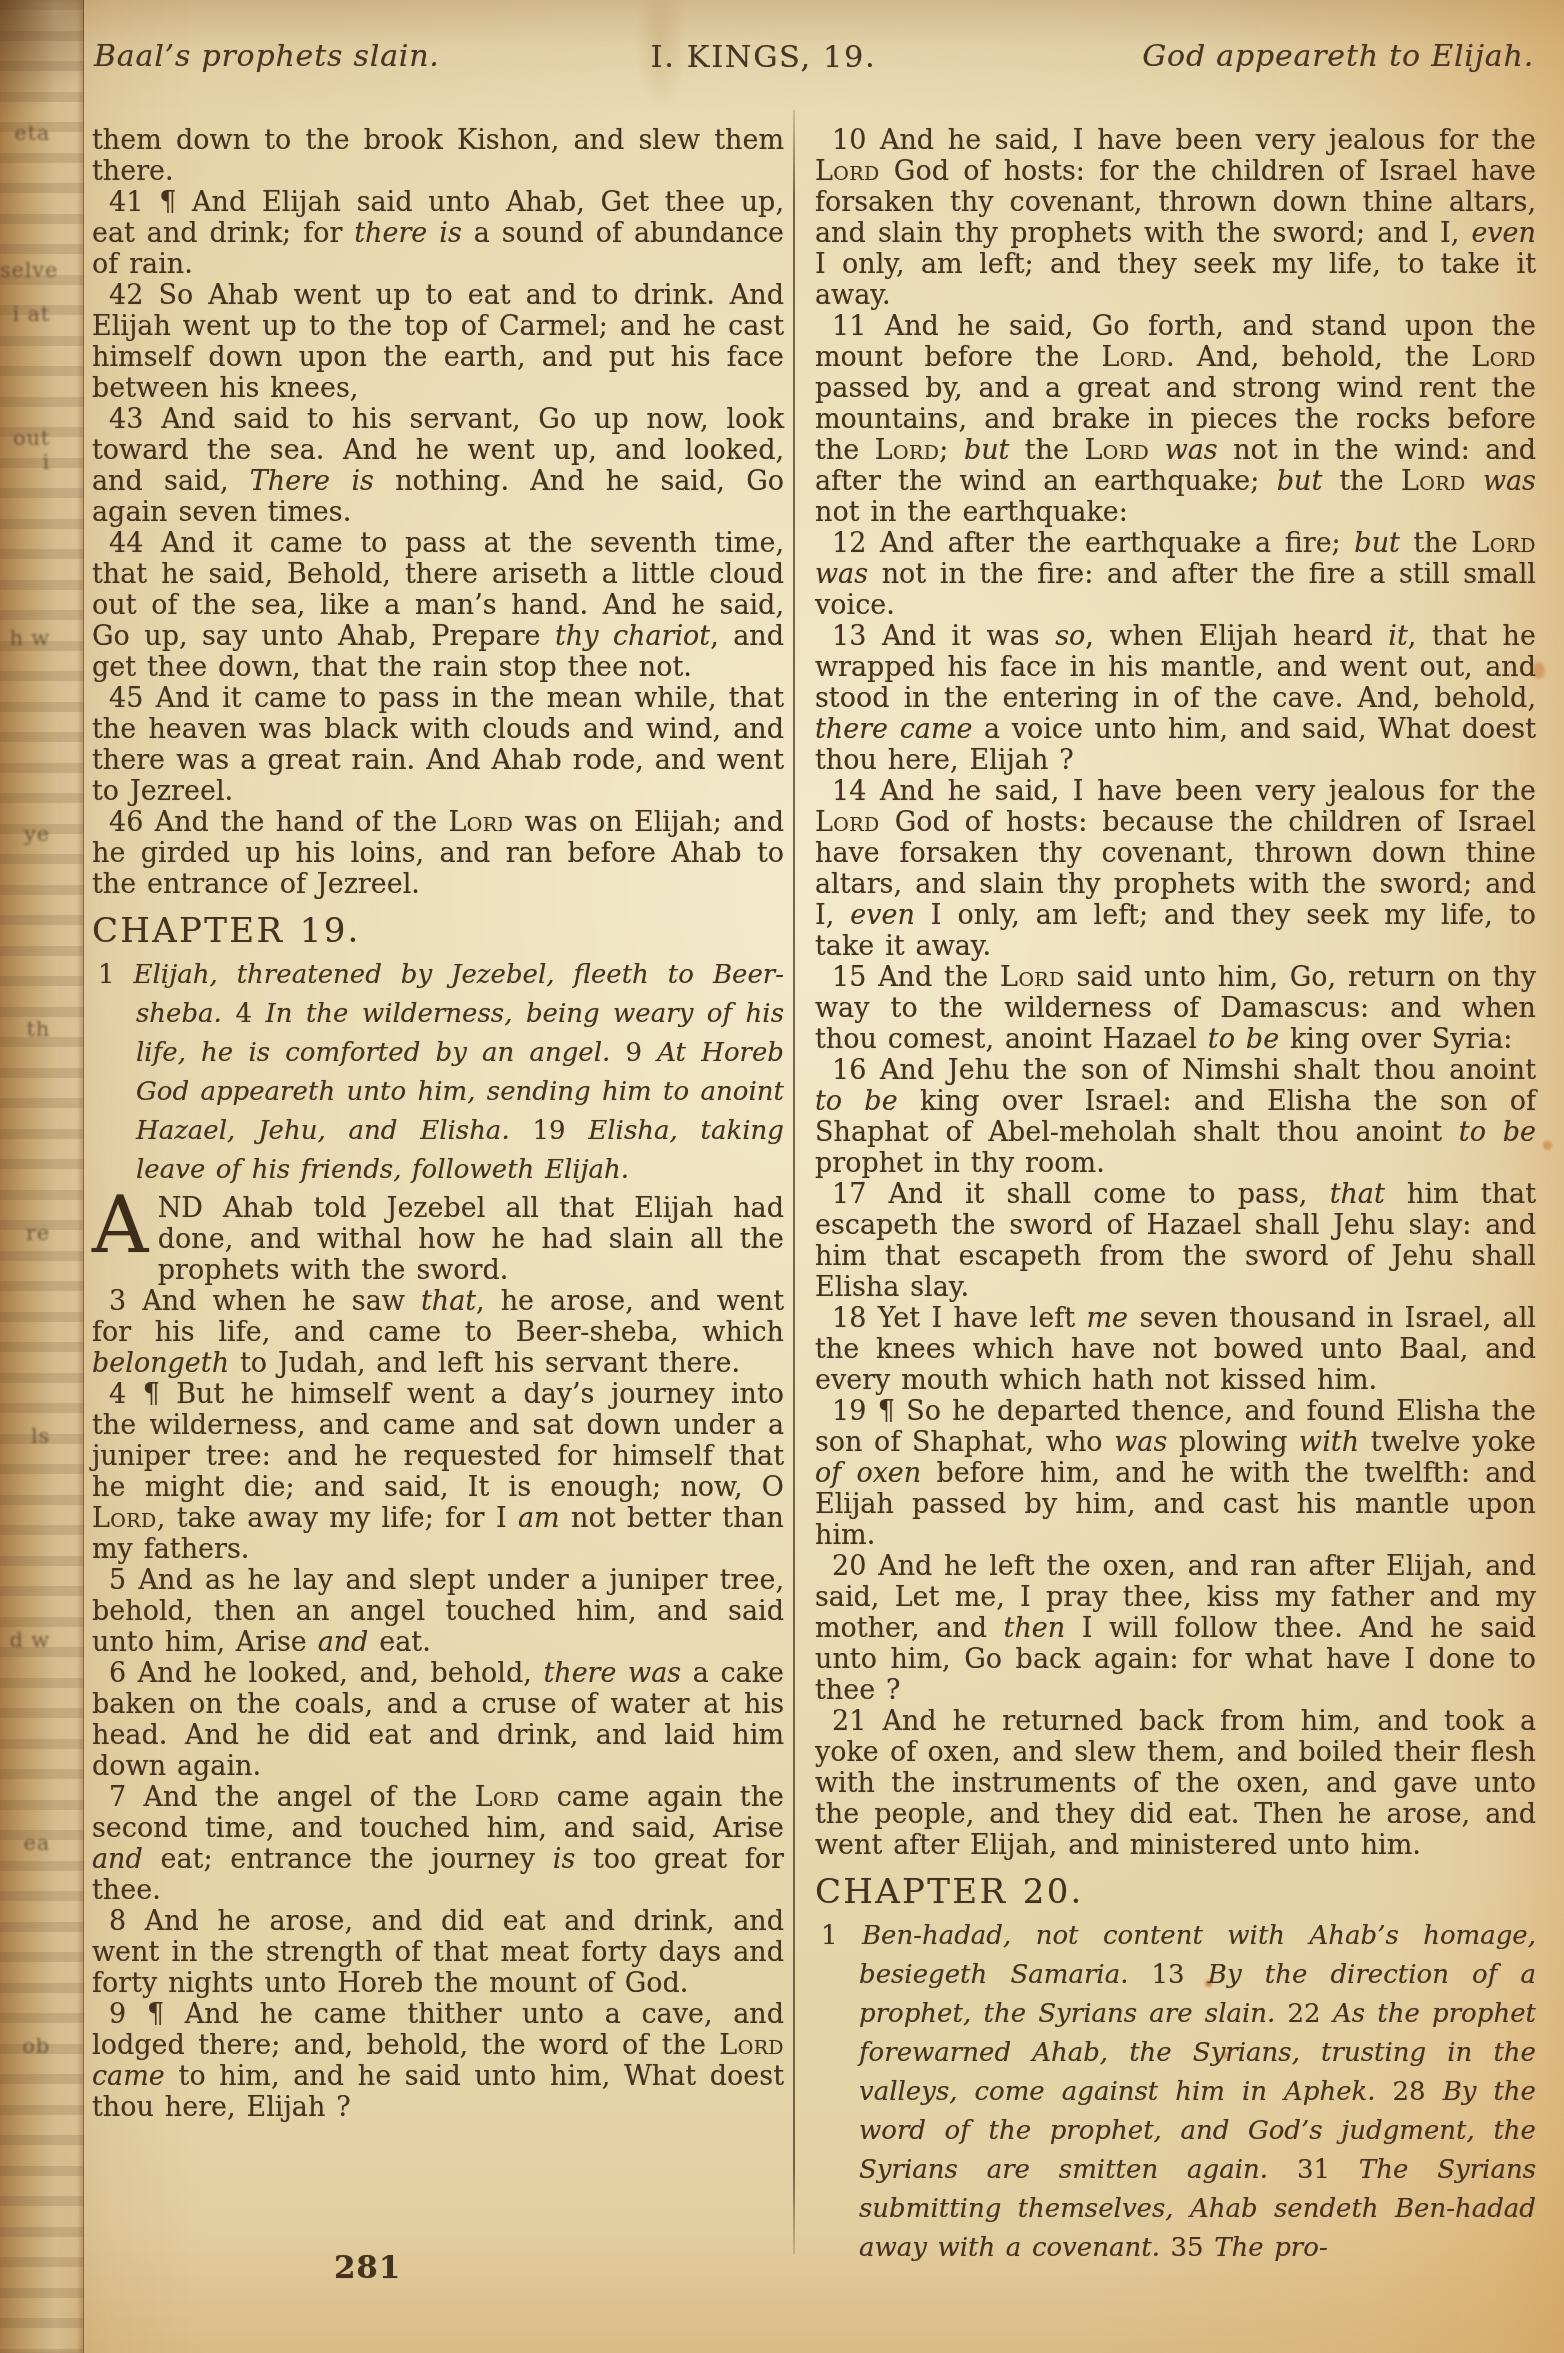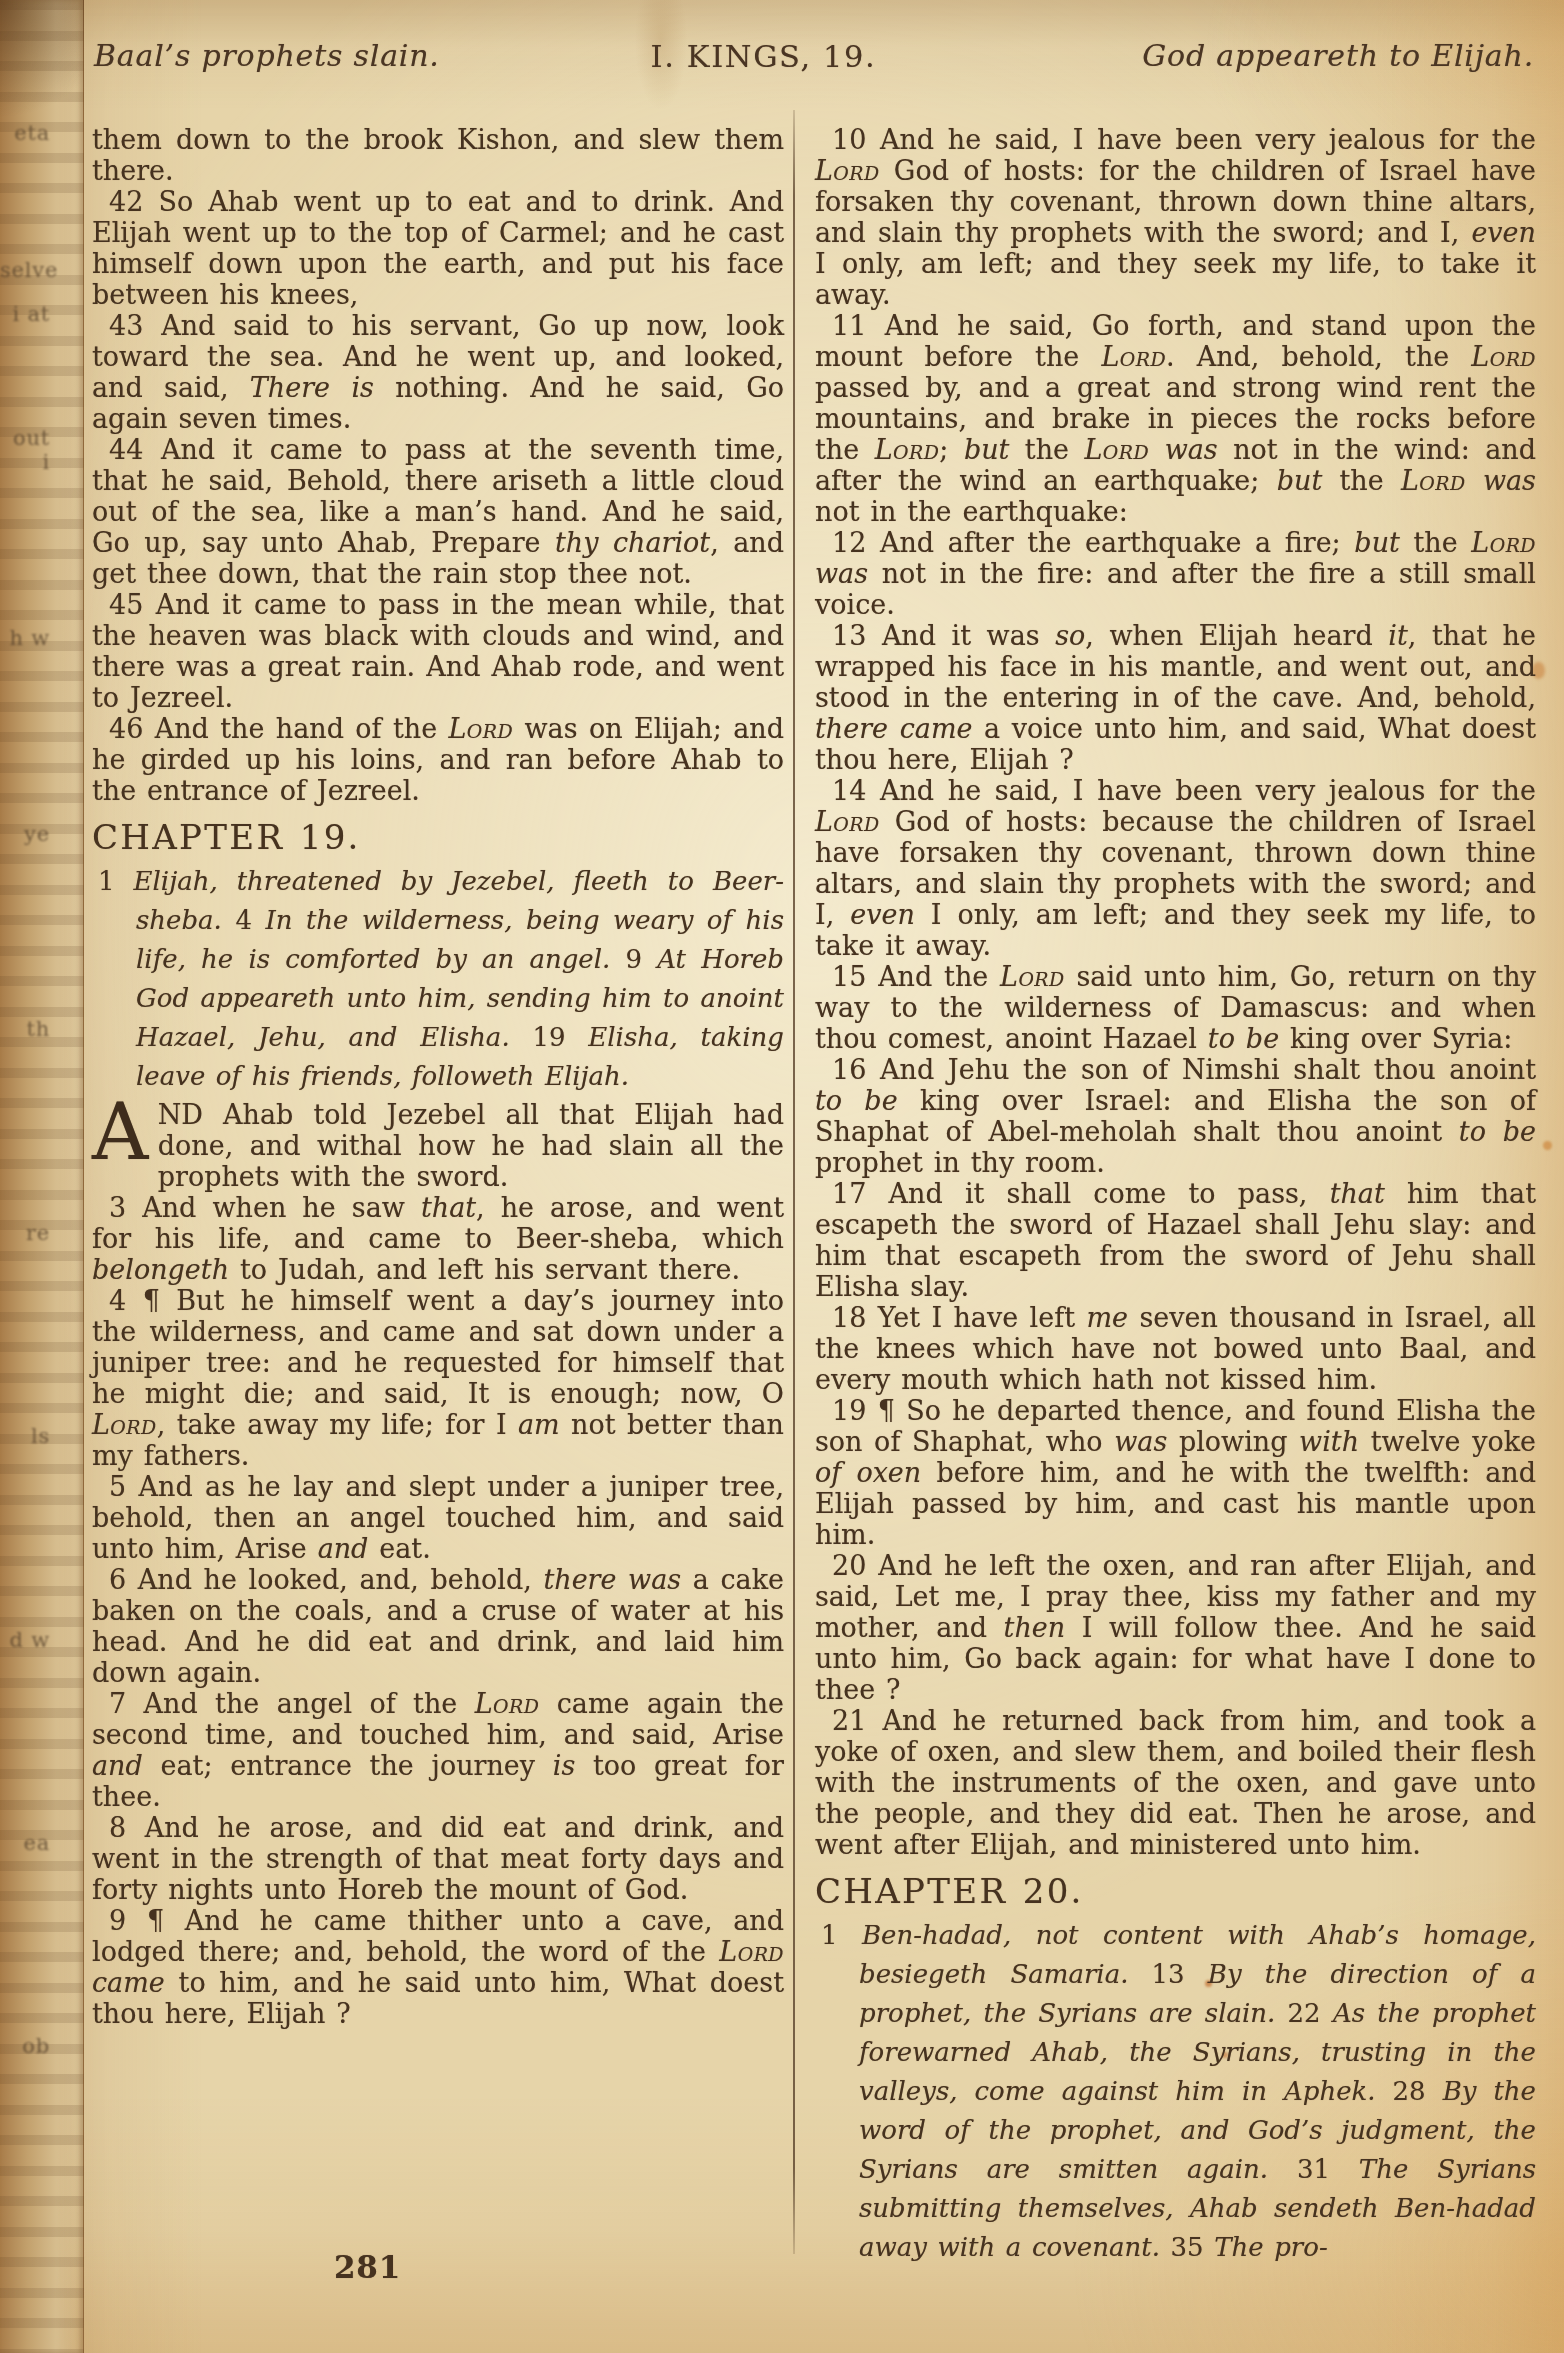--- a/index.html
+++ b/index.html
@@ -50,21 +50,21 @@
     text-shadow:0 0 0.8px rgba(70,50,30,0.45);
   }
   .col-left{left:92px;width:692px;}
   .col-right{left:815px;width:721px;}
   .verse{margin:0;text-indent:17px;}
   .verse.cont{text-indent:0;}
   .verse.vdrop{text-indent:0;}
   .vnum{white-space:pre;}
   .pil{white-space:pre;}
   .it{font-style:italic;}
-  .sc{font-variant:small-caps;letter-spacing:0.4px;font-style:italic;}
+  .sc{font-variant:small-caps;letter-spacing:0.4px;}
   .sn{font-style:normal;}
   .chapter{
     margin:15.6px 0 9.4px 0;font-weight:normal;
     font-size:34px;letter-spacing:2.3px;text-indent:0;
   }
   .summary{
     margin:0 0 3.1px 0;font-style:italic;font-size:26px;line-height:39px;
     padding-left:44px;text-indent:-38px;text-align:justify;
   }
   .dropcap{
@@ -114,20 +114,21 @@
 <div class="speck speck-b"></div>
 <div class="speck speck-c"></div>
 <div class="speck speck-d"></div>
 
 <div class="h-left">Baal’s prophets slain.</div>
 <div class="h-center">I. KINGS, 19.</div>
 <div class="h-right">God appeareth to Elijah.</div>
 
 <div class="col col-left">
     <p class="verse cont"><span class="seg">them down to the brook Kishon, and slew them there.</span></p>
+    <p class="verse"><span class="vnum">41 </span><span class="pil">¶ </span><span class="seg">And Elijah said unto Ahab, Get thee up, eat and drink; for </span><span class="it">there is</span><span class="seg"> a sound of abundance of rain.</span></p>
     <p class="verse"><span class="vnum">42 </span><span class="seg">So Ahab went up to eat and to drink. And Elijah went up to the top of Carmel; and he cast himself down upon the earth, and put his face between his knees,</span></p>
     <p class="verse"><span class="vnum">43 </span><span class="seg">And said to his servant, Go up now, look toward the sea. And he went up, and looked, and said, </span><span class="it">There is</span><span class="seg"> nothing. And he said, Go again seven times.</span></p>
     <p class="verse"><span class="vnum">44 </span><span class="seg">And it came to pass at the seventh time, that he said, Behold, there ariseth a little cloud out of the sea, like a man’s hand. And he said, Go up, say unto Ahab, Prepare </span><span class="it">thy chariot</span><span class="seg">, and get thee down, that the rain stop thee not.</span></p>
     <p class="verse"><span class="vnum">45 </span><span class="seg">And it came to pass in the mean while, that the heaven was black with clouds and wind, and there was a great rain. And Ahab rode, and went to Jezreel.</span></p>
     <p class="verse"><span class="vnum">46 </span><span class="seg">And the hand of the </span><span class="sc">Lord</span><span class="seg"> was on Elijah; and he girded up his loins, and ran before Ahab to the entrance of Jezreel.</span></p>
     <h2 class="chapter">CHAPTER 19.</h2>
     <p class="summary"><span class="sn">1 </span><span class="it">Elijah, threatened by Jezebel, fleeth to Beer-sheba. </span><span class="sn">4 </span><span class="it">In the wilderness, being weary of his life, he is comforted by an angel. </span><span class="sn">9 </span><span class="it">At Horeb God appeareth unto him, sending him to anoint Hazael, Jehu, and Elisha. </span><span class="sn">19 </span><span class="it">Elisha, taking leave of his friends, followeth Elijah.</span></p>
     <p class="verse vdrop"><span class="dropcap">A</span><span class="lead">ND</span><span class="seg"> Ahab told Jezebel all that Elijah had done, and withal how he had slain all the prophets with the sword.</span></p>
     <p class="verse"><span class="vnum">3 </span><span class="seg">And when he saw </span><span class="it">that</span><span class="seg">, he arose, and went for his life, and came to Beer-sheba, which </span><span class="it">belongeth</span><span class="seg"> to Judah, and left his servant there.</span></p>
     <p class="verse"><span class="vnum">4 </span><span class="pil">¶ </span><span class="seg">But he himself went a day’s journey into the wilderness, and came and sat down under a juniper tree: and he requested for himself that he might die; and said, It is enough; now, O </span><span class="sc">Lord</span><span class="seg">, take away my life; for I </span><span class="it">am</span><span class="seg"> not better than my fathers.</span></p>

